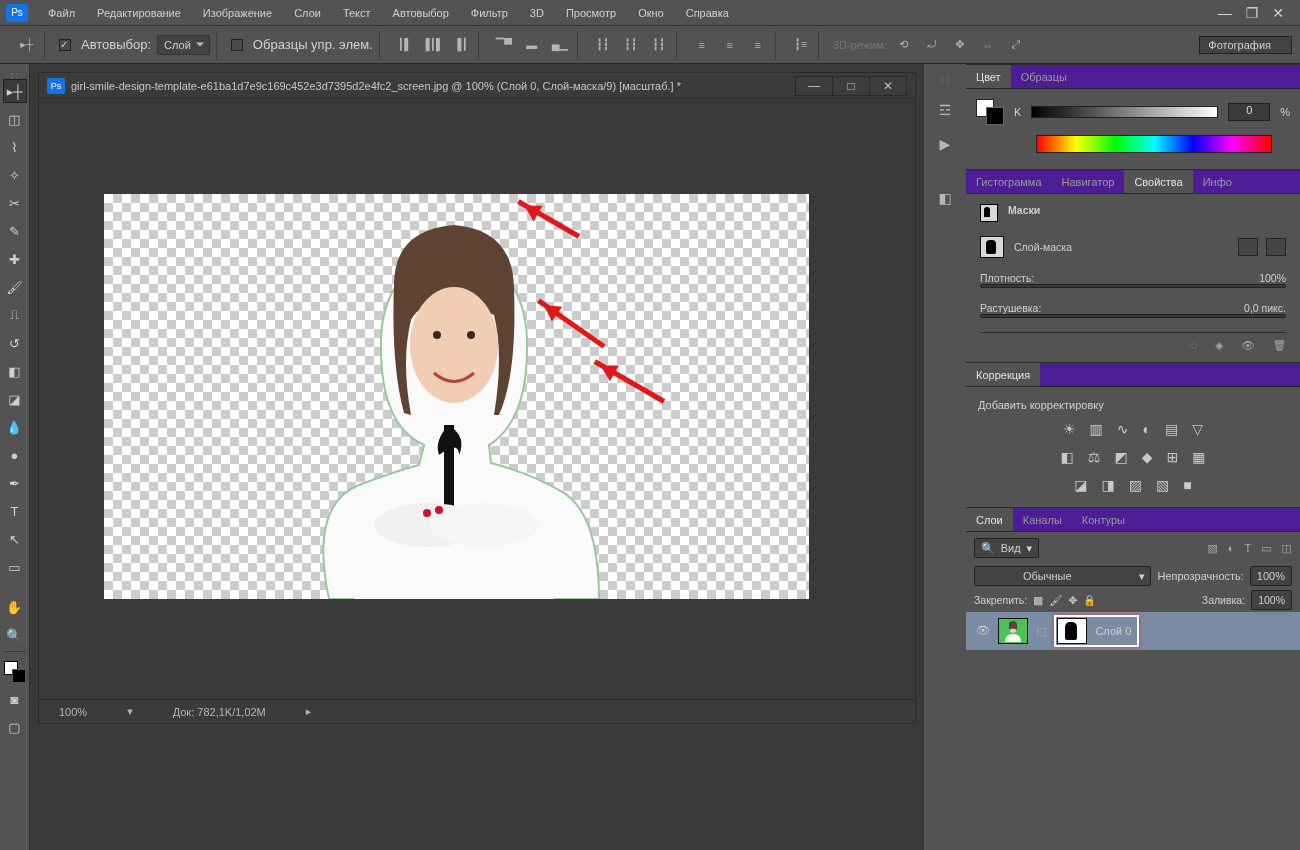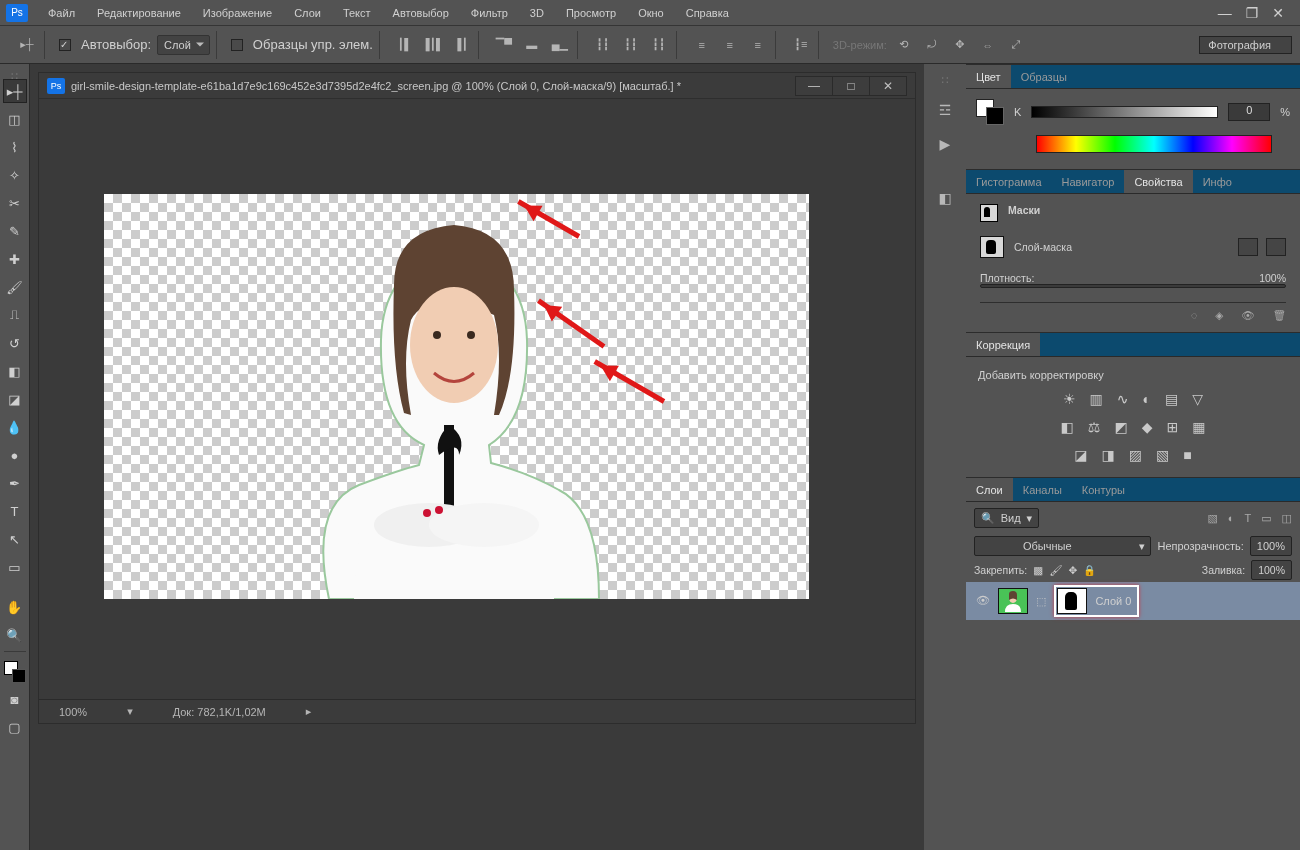--- a/index.html
+++ b/index.html
@@ -36,21 +36,21 @@
       linear-gradient(45deg,#ccc 25%,transparent 25%,transparent 75%,#ccc 75%);
     background-color:#fff; background-size:18px 18px; background-position:0 0,9px 9px;}
   .arrow { position:absolute; background:#e01818; height:5px; transform-origin:left center;}
   .arrow::after{content:""; position:absolute; right:-2px; top:-7px; border:9px solid transparent; border-left-color:#e01818; border-left-width:16px;}
   .subject{position:absolute; left:260px; top:96px; width:310px; height:404px; overflow:hidden;}
   .statusbar{ height:24px; background:#3b3b3b; border-top:1px solid #2a2a2a; display:flex; align-items:center; gap:40px; padding:0 20px; color:#b5b5b5;}
   .dockstrip { width:42px; background:#535353; display:flex; flex-direction:column; align-items:center; gap:12px; padding-top:10px;}
   .dockstrip .d{width:24px;height:22px;display:flex;align-items:center;justify-content:center;color:#b8b8b8;font-size:14px;}
   .panels { width:334px; background:#535353; display:flex; flex-direction:column;}
   .pnl-section{ border-top:1px solid #2c2c2c;}
-  .tabs { background:#0c4a6e; display:flex; height:24px; align-items:stretch; border-bottom:1px solid #2a2a2a;}
+  .tabs { background:#4c1d95; display:flex; height:24px; align-items:stretch; border-bottom:1px solid #2a2a2a;}
   .tab { padding:4px 10px; color:#9a9a9a; display:flex; align-items:center;}
   .tab.active{ background:#535353; color:#e3e3e3;}
   .color-body{ padding:10px; display:flex; flex-direction:column; gap:10px;}
   .row{display:flex; align-items:center; gap:10px;}
   .swatch-pair{ width:28px;height:26px; position:relative;}
   .swatch-pair .a{position:absolute;left:0;top:0;width:18px;height:18px;background:#fff;border:1px solid #222;}
   .swatch-pair .b{position:absolute;right:0;bottom:0;width:18px;height:18px;background:#000;border:1px solid #666;}
   .slider-track{ flex:1; height:12px; background:linear-gradient(to right,#000,#fff); border:1px solid #222;}
   .num-input{ width:42px; height:18px; background:#3a3a3a; border:1px solid #222; text-align:center; color:#ddd;}
   .spectrum{ height:18px; margin:0 18px 6px 60px; background:linear-gradient(to right, #ff0000,#ffff00,#00ff00,#00ffff,#0000ff,#ff00ff,#ff0000); border:1px solid #222;}
@@ -288,20 +288,27 @@
             <span class="sq"></span>
           </span>
         </div>
         <div>
           <div class="pfield">
             <span class="lab">Плотность:</span>
             <span class="val">100%</span>
           </div>
           <div class="pslider"></div>
         </div>
+        <div>
+          <div class="pfield">
+            <span class="lab">Растушевка:</span>
+            <span class="val">0,0 пикс.</span>
+          </div>
+          <div class="pslider"></div>
+        </div>
         <div class="picons">
           <span>◌</span>
           <span>◈</span>
           <span>👁</span>
           <span>🗑</span>
         </div>
       </div>
     </div>
 
     <div class="pnl-section">

